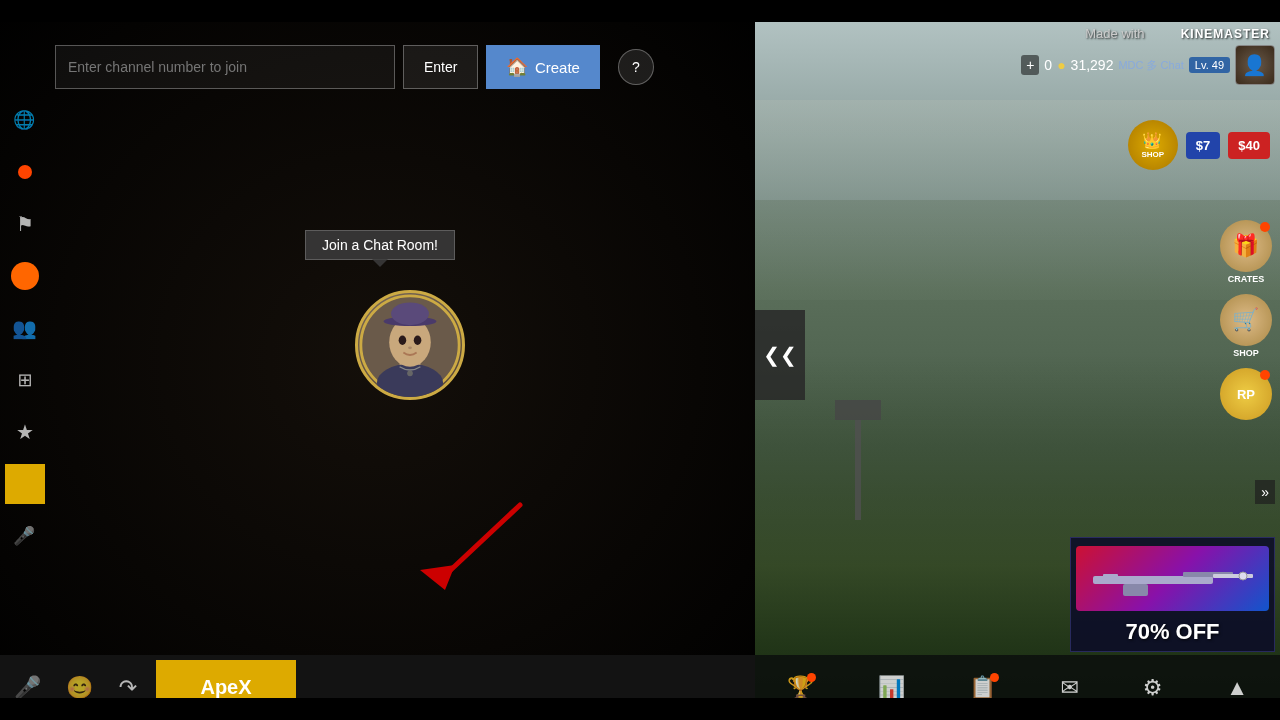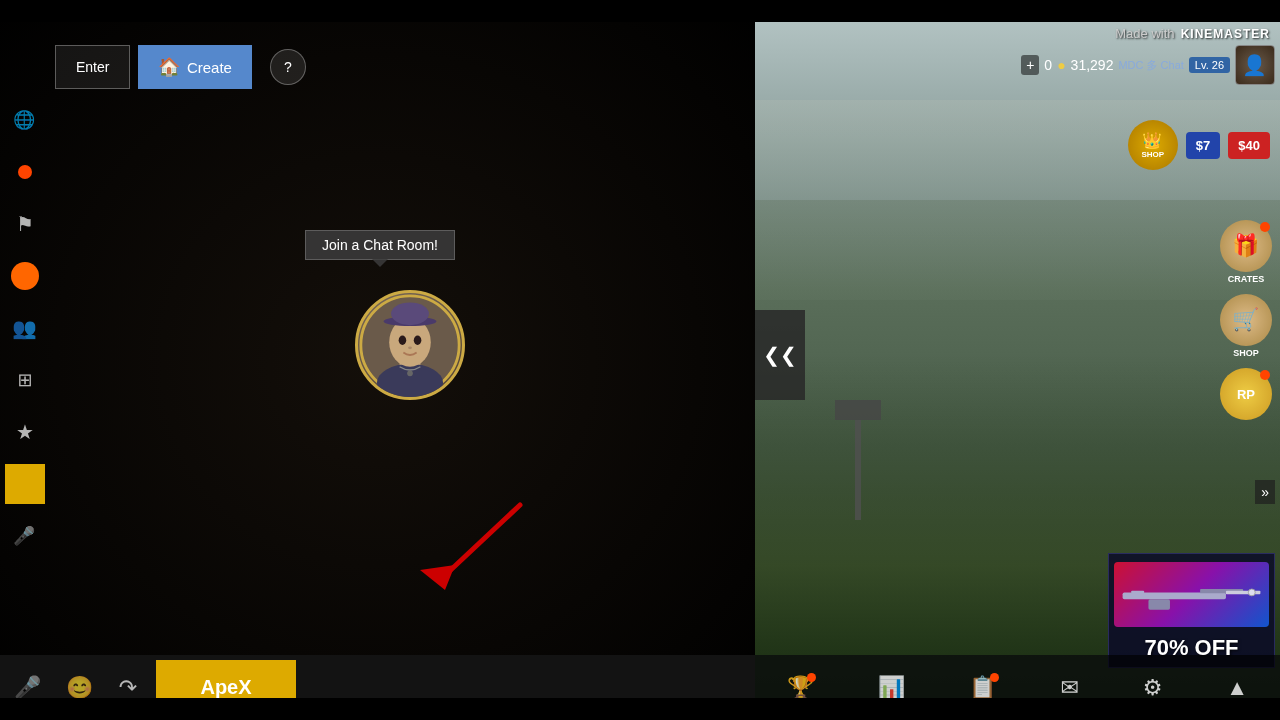--- a/index.html
+++ b/index.html
@@ -262,21 +262,21 @@
     #kinemaster-logo {
       position: absolute;
       top: 18px;
       right: 10px;
       color: white;
       font-size: 22px;
       font-weight: bold;
       z-index: 20;
       text-shadow: 1px 1px 2px rgba(0,0,0,0.8);
     }
-    #kinemaster-logo span { color: #aaaaaa; font-size: 14px; font-weight: normal; }
+    #kinemaster-logo span { color: #aaaaaa; font-size: 14px; font-weight: normal; margin-left: 30px; }
 
     #top-right-hud {
       position: absolute;
       top: 45px;
       right: 10px;
       display: flex;
       align-items: center;
       gap: 6px;
       z-index: 20;
     }
@@ -530,20 +530,21 @@
   </style>
 </head>
 <body>
 
 <div class="black-bars top"></div>
 <div class="black-bars bottom"></div>
 
 <div id="left-panel">
 
   <div id="top-bar">
+    <input id="channel-input" type="text" placeholder="Enter channel number to join" style="">
     <button id="enter-btn">Enter</button>
     <button id="create-btn">
       <span style="font-size:18px;">🏠</span>
       <span>Create</span>
     </button>
     <div id="help-btn">?</div>
   </div>
 
   <div id="sidebar">
     <div class="sidebar-icon">
@@ -653,21 +654,21 @@
   <div id="top-right-hud" style="position:absolute;top:45px;right:5px;display:flex;align-items:center;gap:5px;z-index:20;">
 
     <span style="color:white;font-size:14px;background:rgba(0,0,0,0.5);padding:2px 5px;border-radius:3px;">+</span>
     <span style="color:white;font-size:14px;">0</span>
 
     <span style="color:#eecc44;font-size:14px;">●</span>
     <span style="color:white;font-size:14px;font-weight:normal;">31,292</span>
 
     <span style="color:#88aadd;font-size:11px;">MDC 多 Chat</span>
 
-    <div class="hud-level">Lv. 26</div>
+    <div class="hud-level">Lv. 49</div>
 
     <div style="width:40px;height:40px;border-radius:4px;background:radial-gradient(circle,#6a5a4a,#3a2a1a);border:1px solid #888;overflow:hidden;display:flex;align-items:center;justify-content:center;font-size:20px;">👤</div>
   </div>
 
   <div id="promo-area" style="position:absolute;top:120px;right:10px;display:flex;align-items:center;gap:8px;z-index:20;">
     <div class="promo-prime">
       <div style="display:flex;flex-direction:column;align-items:center;">
         <span style="font-size:16px;">👑</span>
         <span style="font-size:8px;">SHOP</span>
       </div>
@@ -696,21 +697,21 @@
     <div class="right-btn">
       <div class="rp-btn">
         <span>RP</span>
         <div class="right-btn-dot"></div>
       </div>
     </div>
   </div>
 
   <div id="nav-expand" style="position:absolute;top:480px;right:5px;color:white;font-size:14px;background:rgba(30,30,30,0.7);padding:4px 6px;z-index:20;">»</div>
 
-  <div id="sale-banner" style="position:absolute;bottom:52px;right:5px;width:167px;height:115px;background:rgba(10,10,40,0.85);border:1px solid rgba(80,80,180,0.4);overflow:hidden;z-index:20;">
+  <div id="sale-banner" style="position:absolute;bottom:68px;right:5px;width:205px;height:115px;background:rgba(10,10,40,0.85);border:1px solid rgba(80,80,180,0.4);overflow:hidden;z-index:20;">
 
     <div style="position:absolute;top:8px;left:5px;right:5px;height:65px;background:linear-gradient(135deg,#cc1133 0%,#8811aa 50%,#1155cc 100%);border-radius:4px;display:flex;align-items:center;justify-content:center;">
 
       <svg width="180" height="50" viewBox="0 0 180 50">
         <rect x="10" y="22" width="120" height="8" fill="#aaaacc" rx="2"></rect>
         <rect x="100" y="18" width="50" height="5" fill="#8888aa" rx="1"></rect>
         <rect x="40" y="30" width="25" height="12" fill="#8888aa" rx="2"></rect>
         <rect x="20" y="20" width="15" height="4" fill="#aaaacc" rx="1"></rect>
         <rect x="130" y="20" width="40" height="4" fill="#ccccdd" rx="1"></rect>
         <circle cx="160" cy="22" r="4" fill="#ddddee" stroke="#999" stroke-width="1"></circle>

